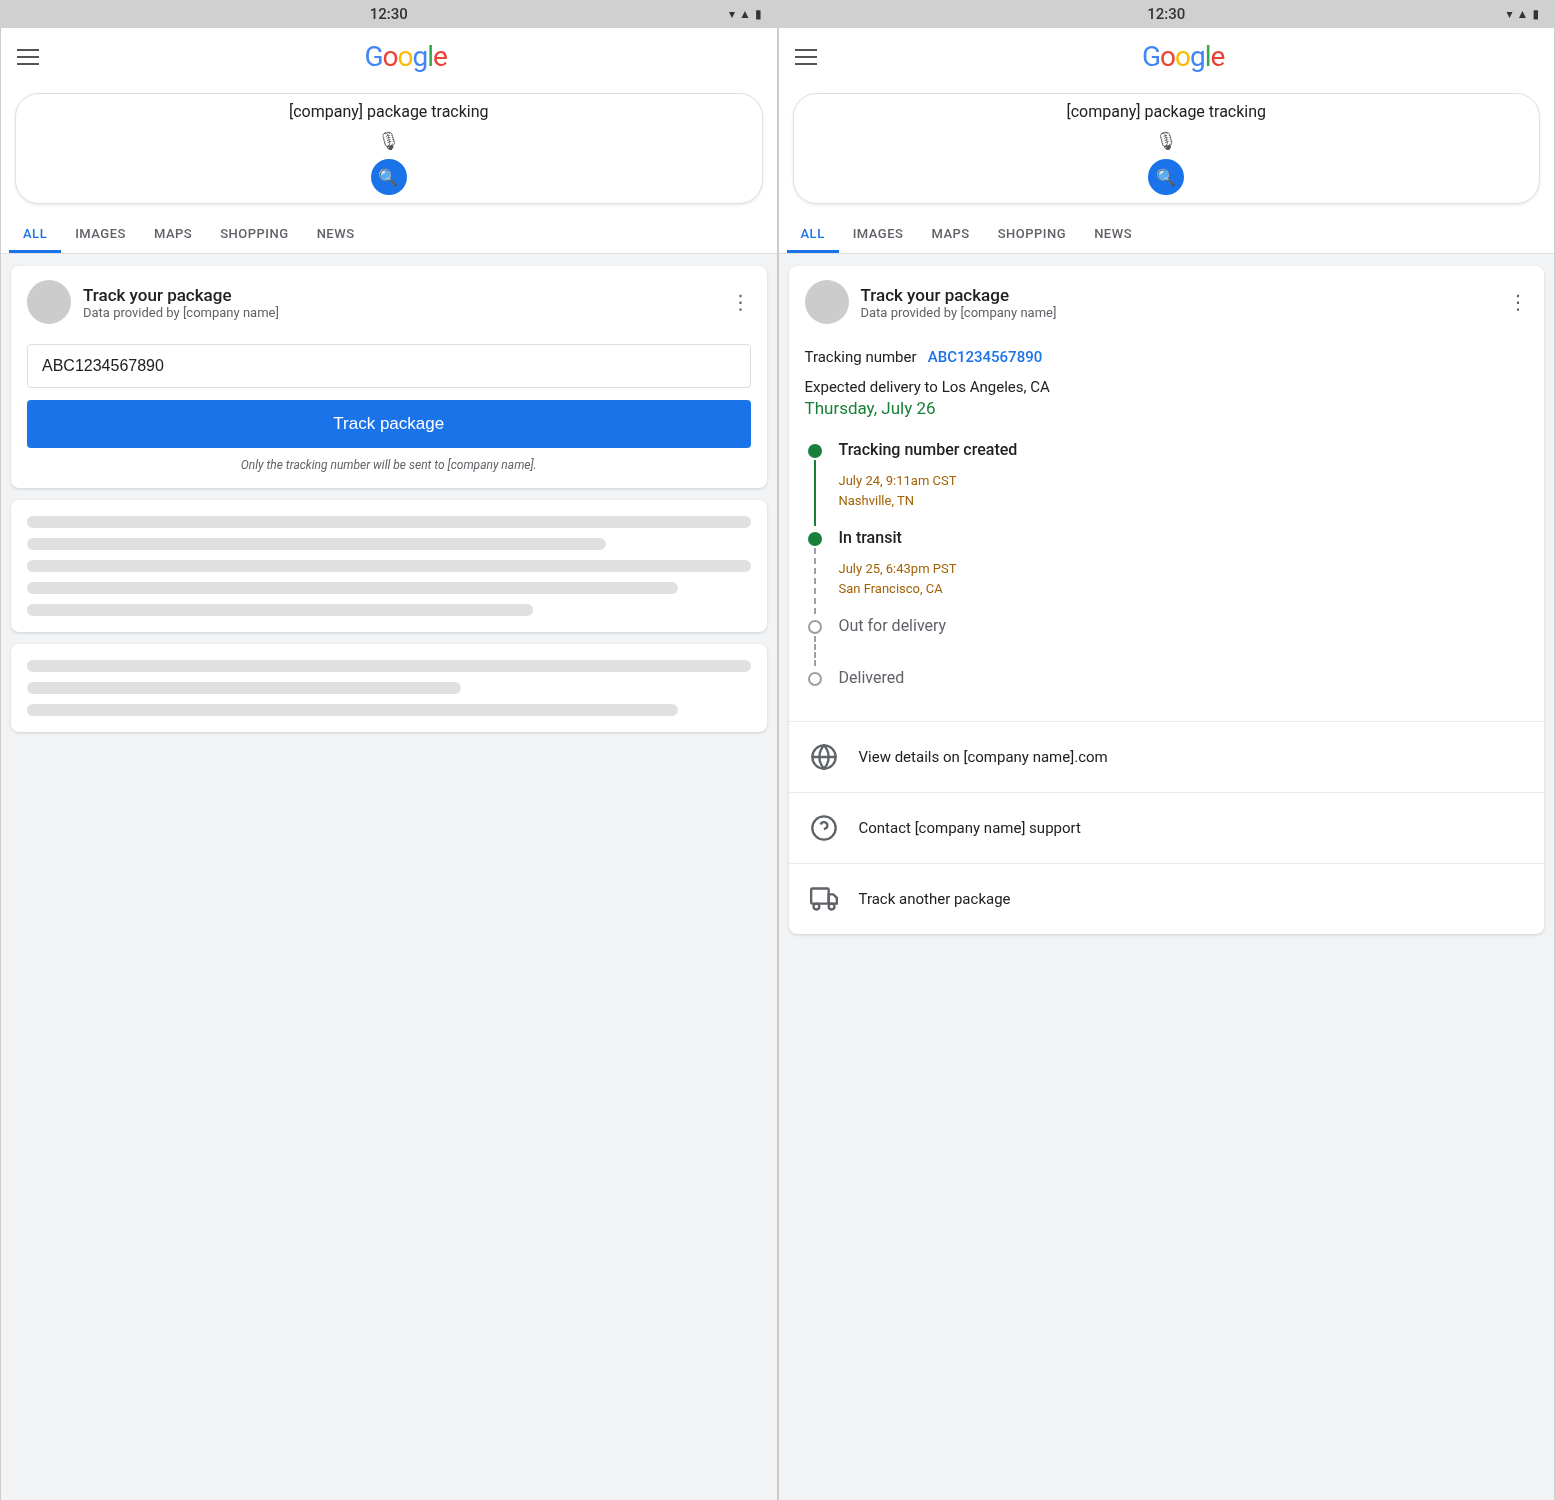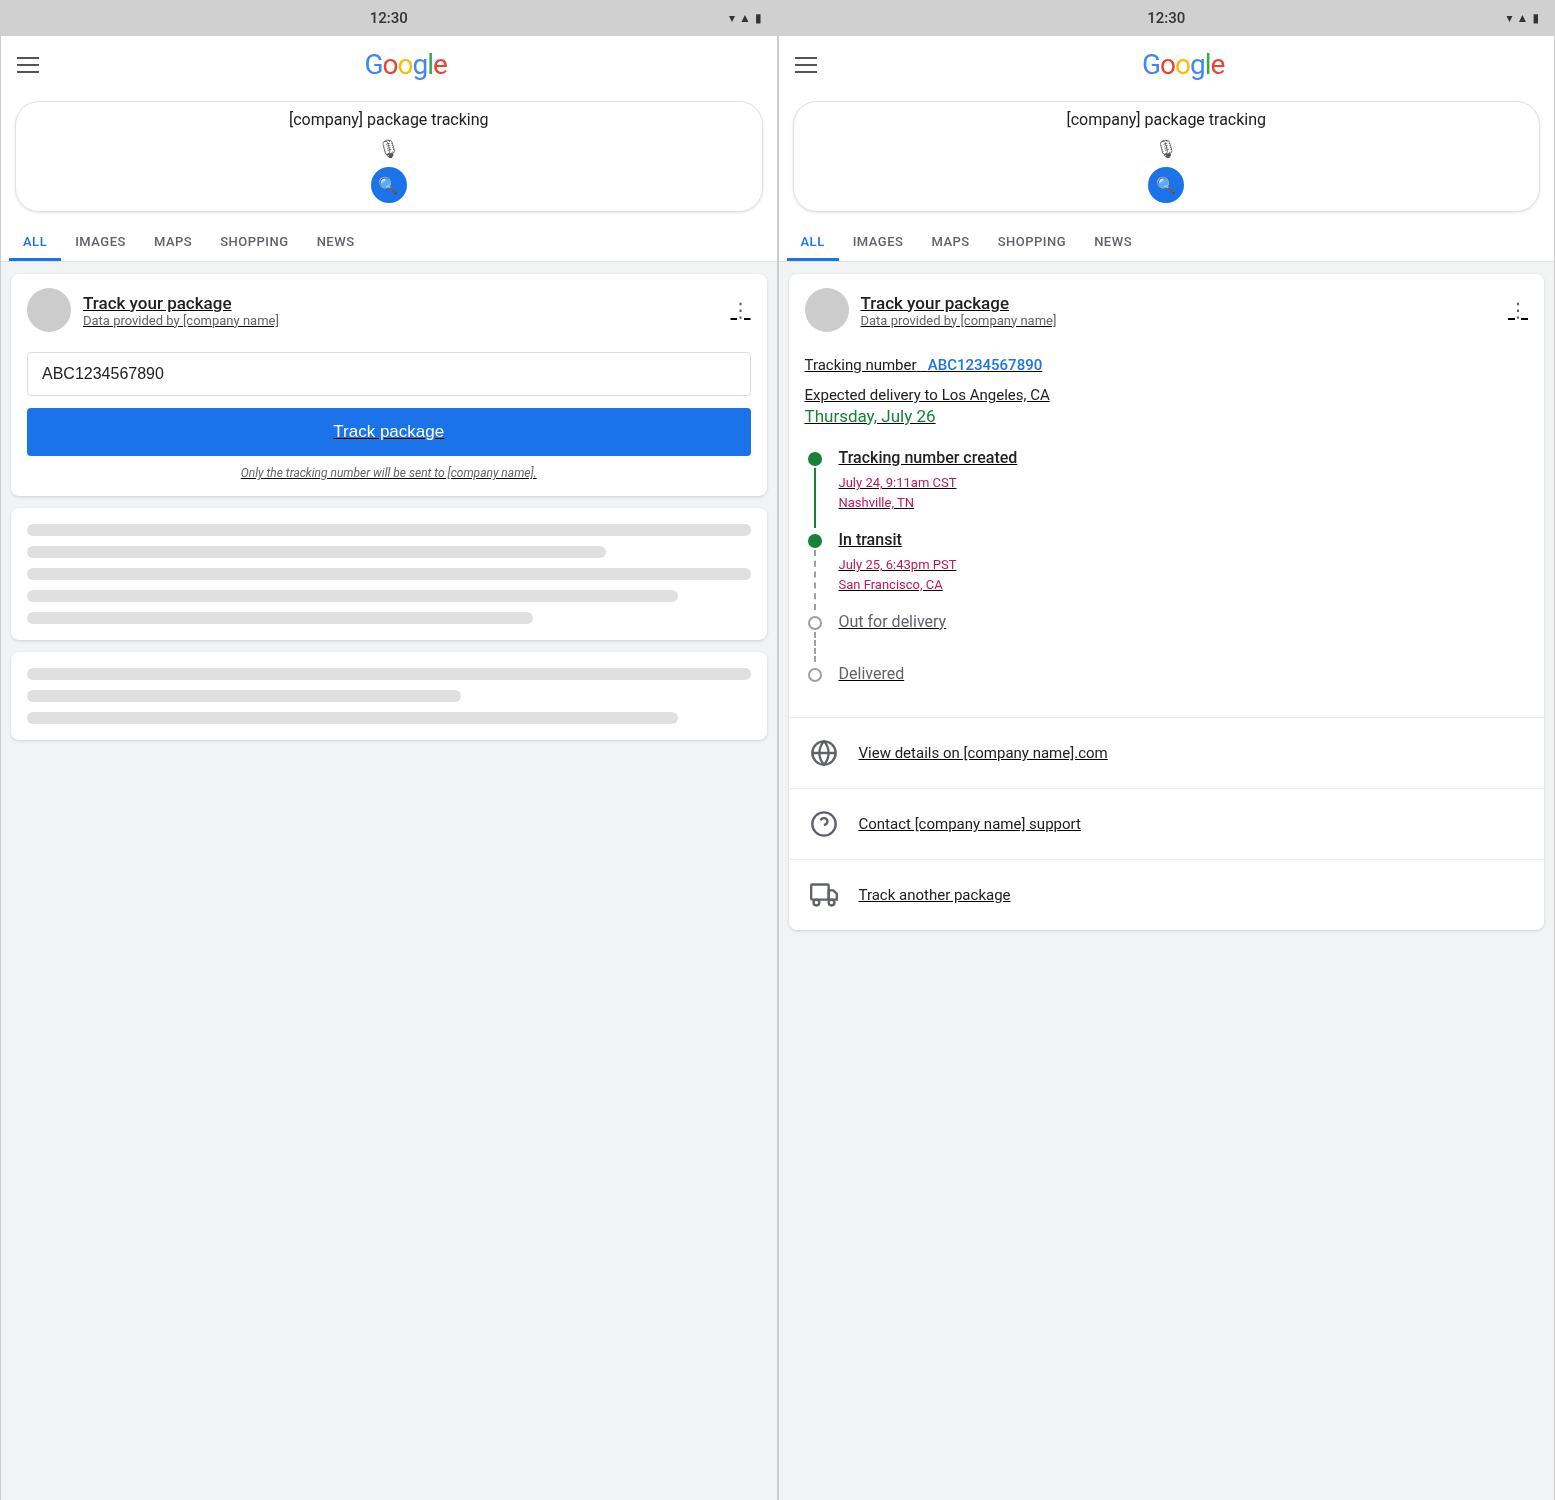--- a/index.html
+++ b/index.html
@@ -9,21 +9,21 @@
       width: 1555px;
       min-height: 1500px;
       display: flex;
       flex-direction: column;
     }
 
     
     .status-bar {
       display: flex;
       background: #d0d0d0;
-      height: 36px;
+      height: 28px;
     }
     .status-bar-half {
       flex: 1;
       display: flex;
       align-items: center;
       justify-content: center;
       font-size: 14px;
       color: #333;
       position: relative;
     }
@@ -172,21 +172,20 @@
 
     
     .content {
       background: #f1f3f4;
       flex: 1;
       padding: 12px 10px;
       display: flex;
       flex-direction: column;
       gap: 12px;
       overflow-y: auto;
-      text-decoration: underline;
     }
 
     
     .card {
       background: #fff;
       border-radius: 8px;
       box-shadow: 0 1px 3px rgba(0,0,0,0.15);
       overflow: hidden;
     }
 
@@ -358,23 +357,23 @@
       font-size: 16px;
       font-weight: 500;
       color: #202124;
     }
     .timeline-event.future {
       font-weight: 400;
       color: #5f6368;
     }
     .timeline-details {
       font-size: 13px;
-      color: #be185d;
+      color: #a16207;
       line-height: 1.5;
-      margin-top: 6px;
+      margin-top: 12px;
     }
 
     
     .action-row {
       display: flex;
       align-items: center;
       padding: 16px 16px;
       border-top: 1px solid #e8eaed;
       gap: 16px;
       cursor: pointer;

